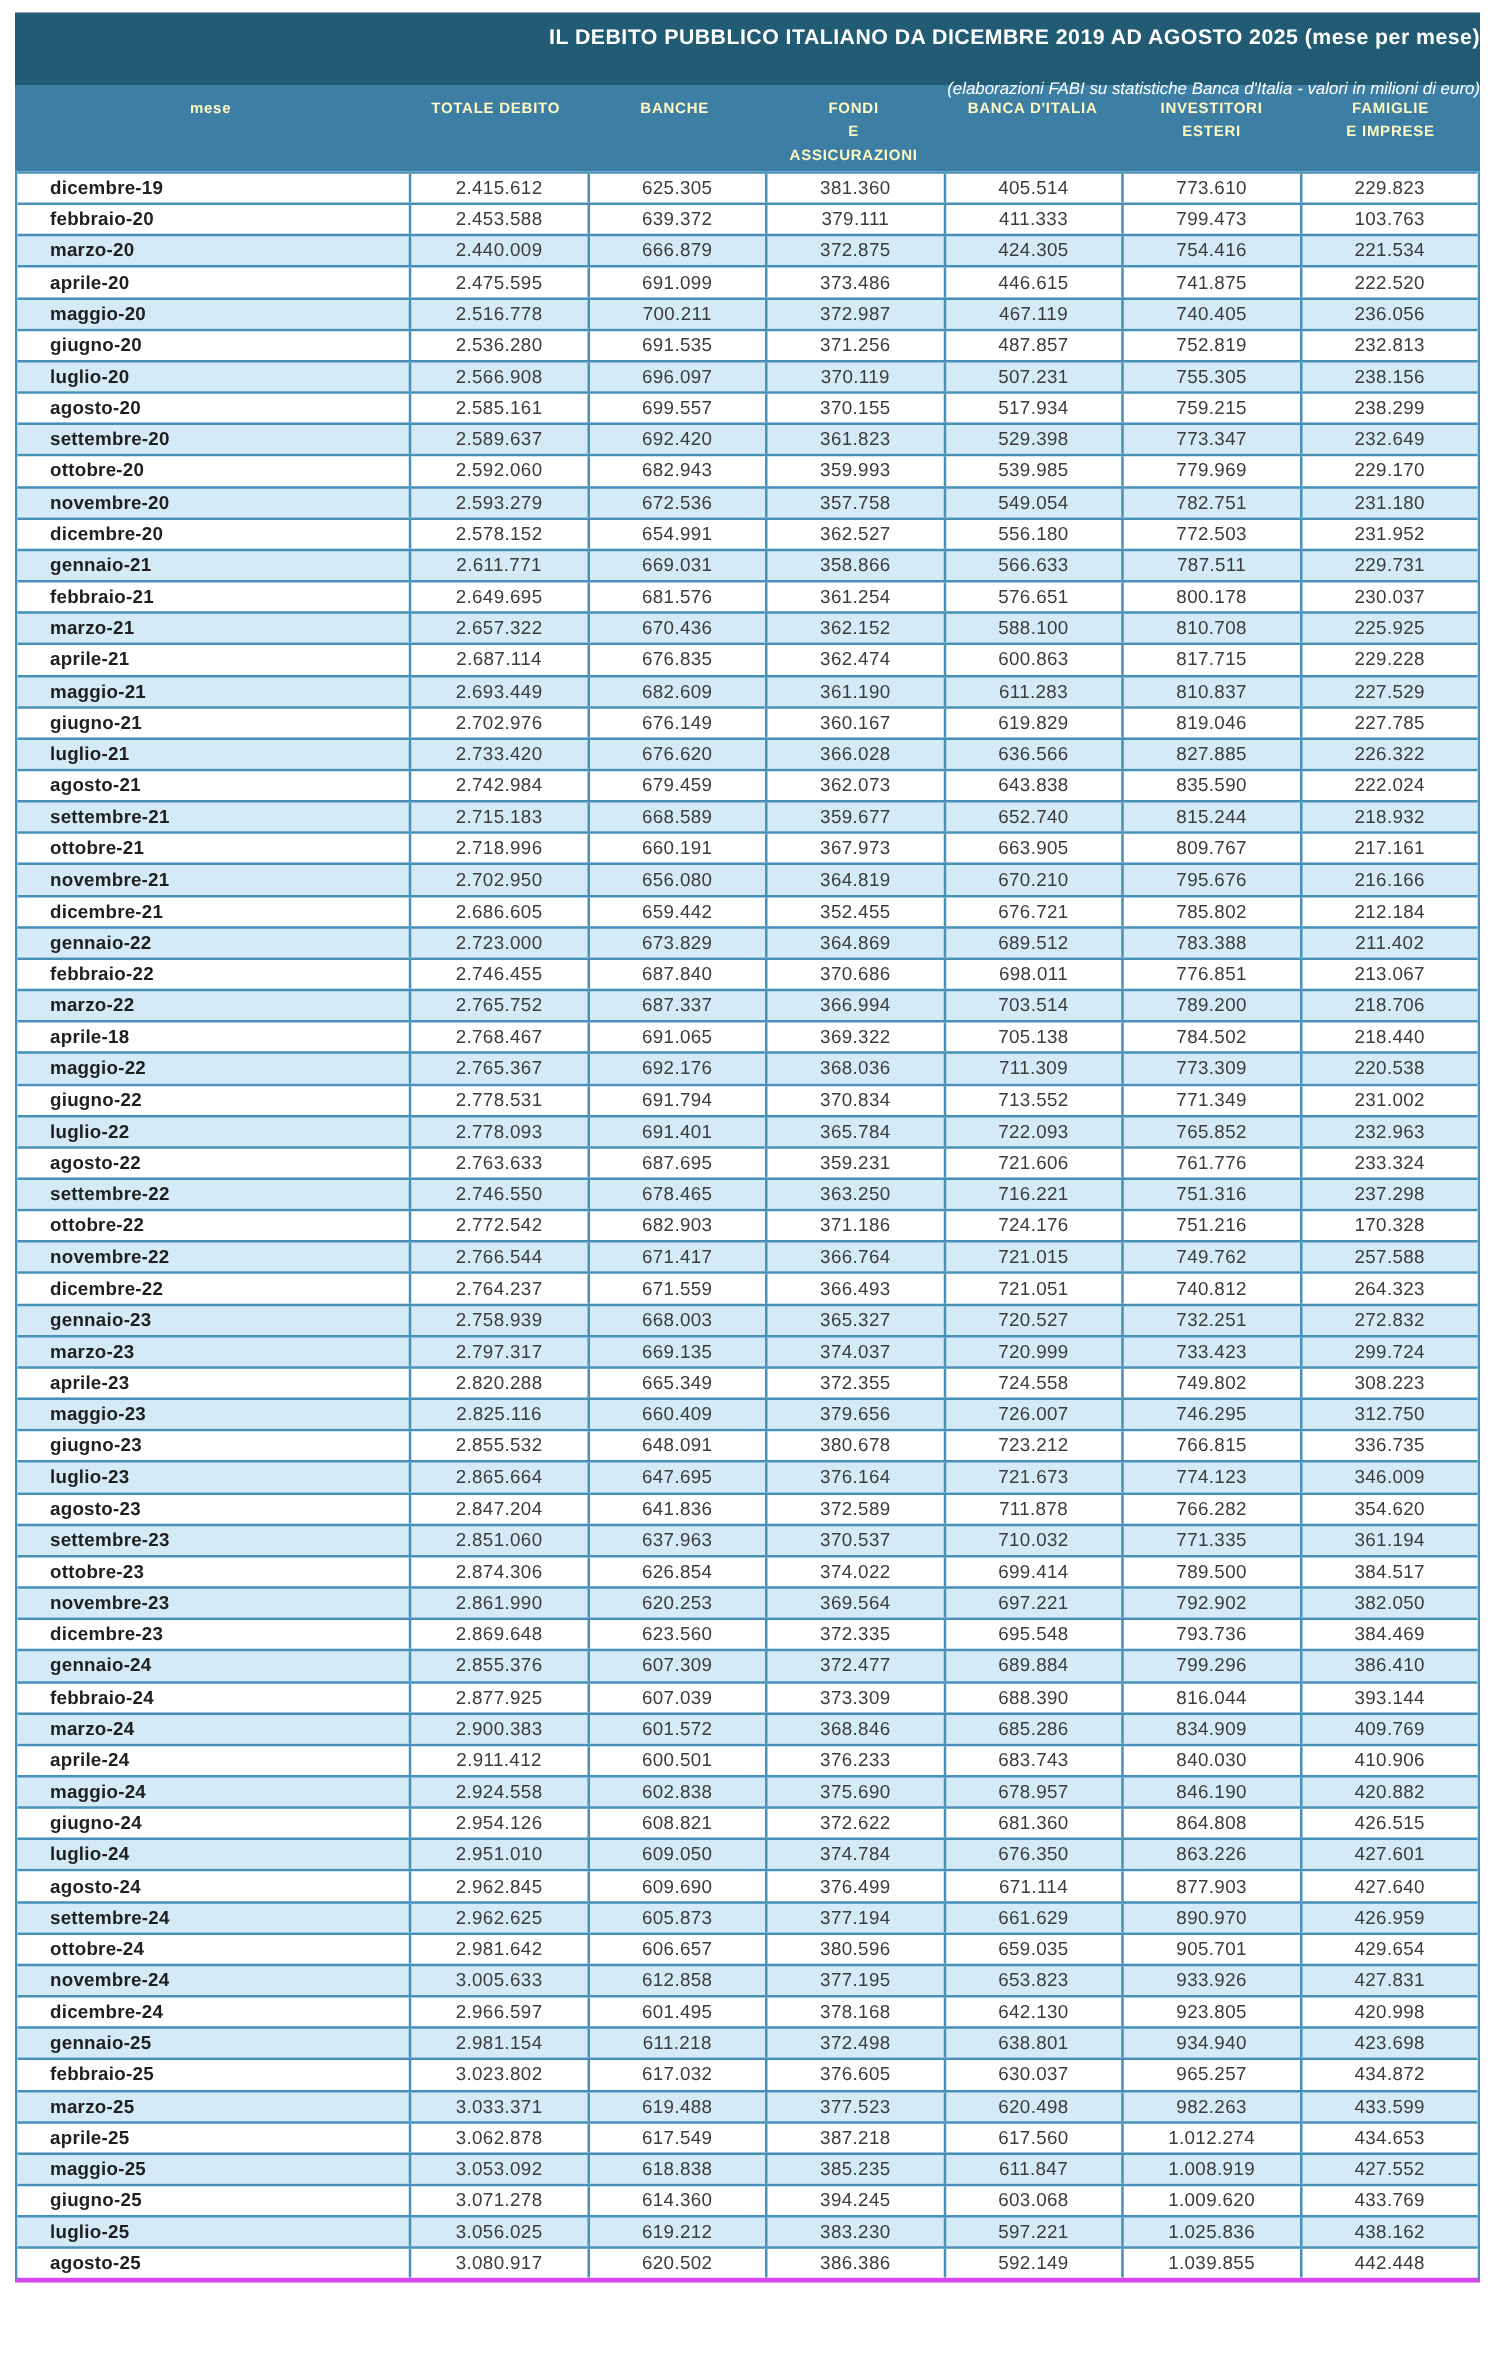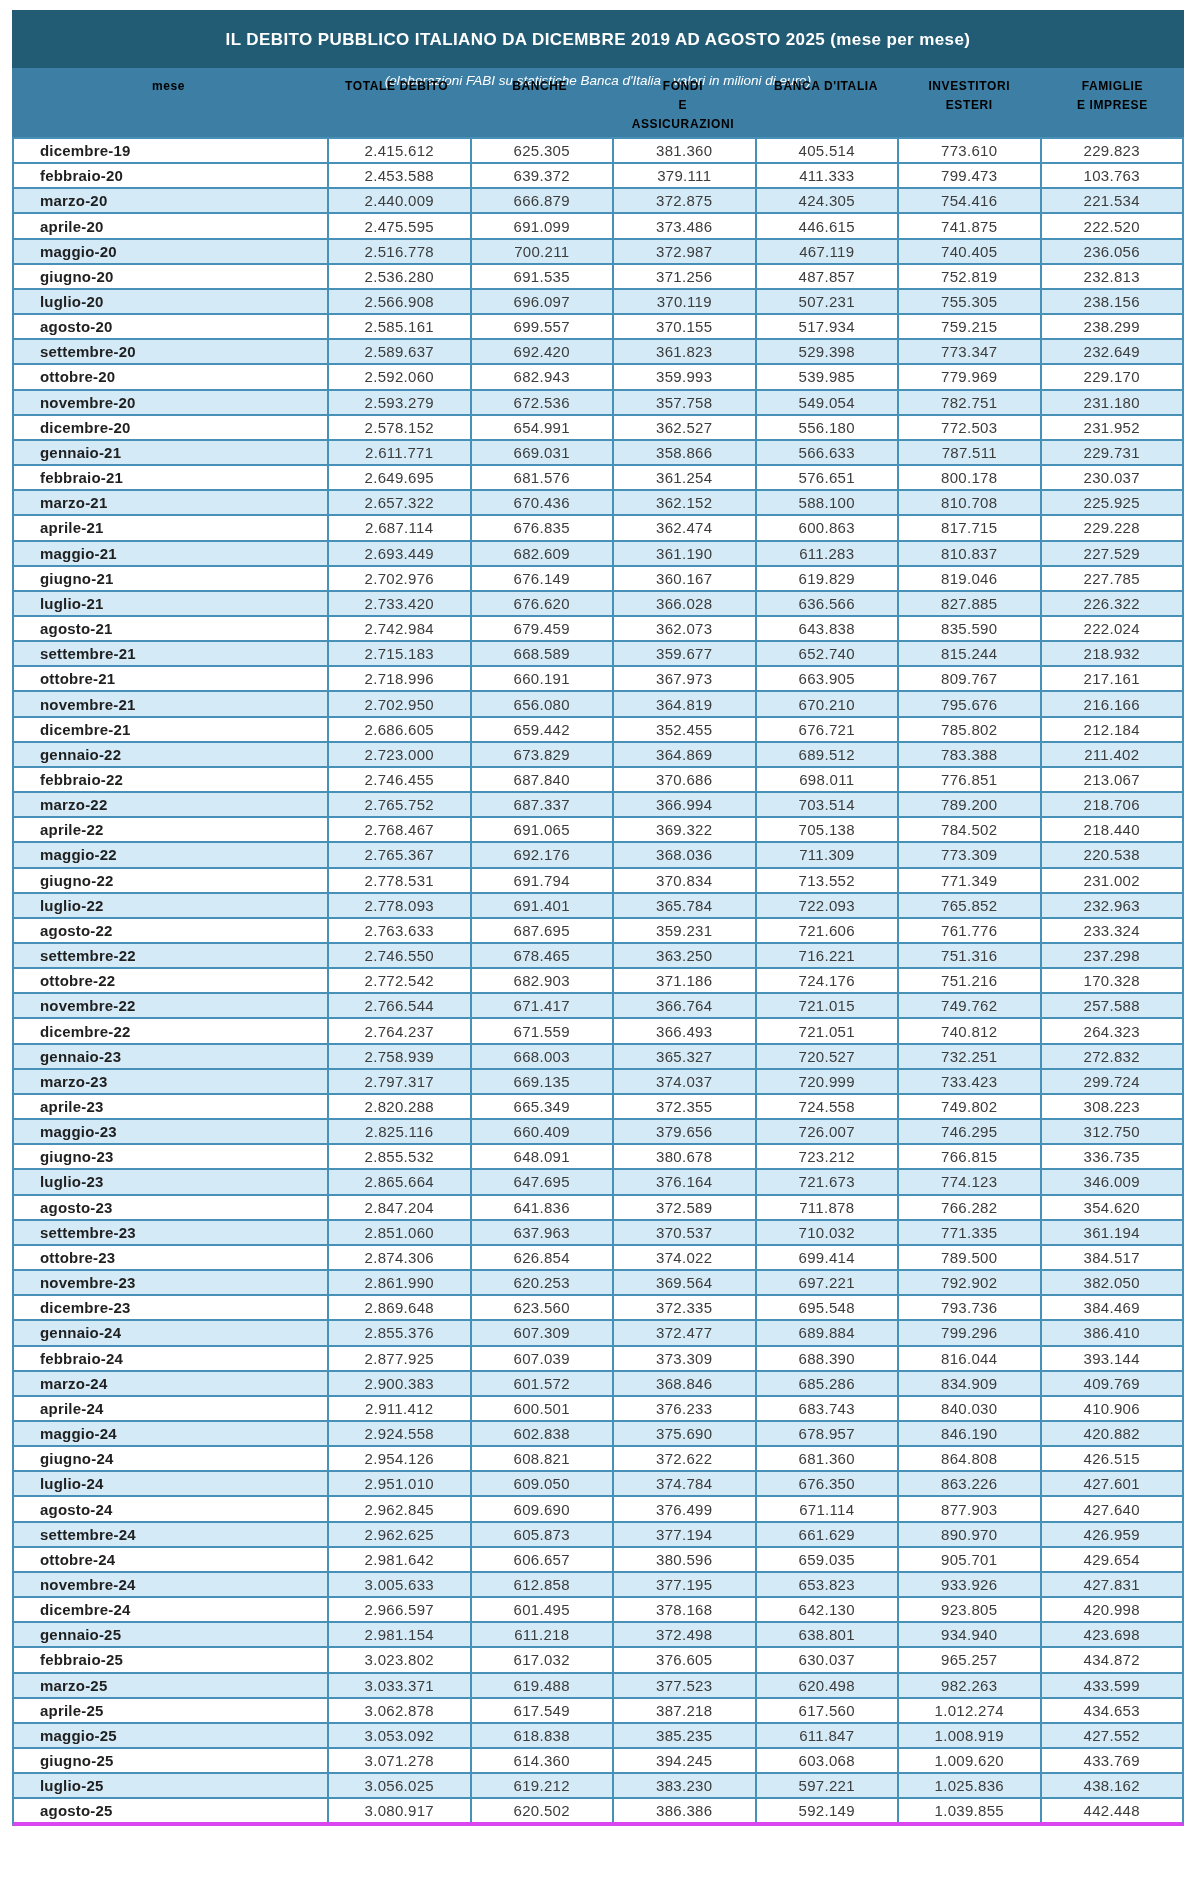--- a/index.html
+++ b/index.html
@@ -12,43 +12,43 @@
   }
   .table-wrap {
     position: absolute;
     left: 12px;
     top: 10px;
     width: 1172px;
   }
   .title-block {
     background: #215b74;
     color: #ffffff;
-    text-align: center;
+    text-align: right;
     height: 58px;
-    padding-top: 19px;
+    padding-top: 9px;
   }
   .title {
     font-size: 17px;
     font-weight: bold;
     letter-spacing: 0.4px;
     line-height: 22px;
   }
   .subtitle {
     font-size: 13.5px;
     font-style: italic;
     line-height: 20px;
     margin-top: 20px;
   }
   .grid-row {
     display: grid;
     grid-template-columns: 313px repeat(6, 1fr);
   }
   .col-header-row {
     background: #3c7ea4;
-    color: #000000;
+    color: #fef9c3;
     height: 69px;
     padding-top: 9px;
   }
   .col-header {
     font-size: 12px;
     font-weight: bold;
     letter-spacing: 0.6px;
     text-align: center;
     white-space: pre-line;
     line-height: 19px;
@@ -347,21 +347,21 @@
       <div class="grid-row data-row alt">
         <div class="cell cell-month">marzo-22</div>
         <div class="cell cell-num">2.765.752</div>
         <div class="cell cell-num">687.337</div>
         <div class="cell cell-num">366.994</div>
         <div class="cell cell-num">703.514</div>
         <div class="cell cell-num">789.200</div>
         <div class="cell cell-num">218.706</div>
       </div>
       <div class="grid-row data-row">
-        <div class="cell cell-month">aprile-22</div>
+        <div class="cell cell-month">aprile-18</div>
         <div class="cell cell-num">2.768.467</div>
         <div class="cell cell-num">691.065</div>
         <div class="cell cell-num">369.322</div>
         <div class="cell cell-num">705.138</div>
         <div class="cell cell-num">784.502</div>
         <div class="cell cell-num">218.440</div>
       </div>
       <div class="grid-row data-row alt">
         <div class="cell cell-month">maggio-22</div>
         <div class="cell cell-num">2.765.367</div>

